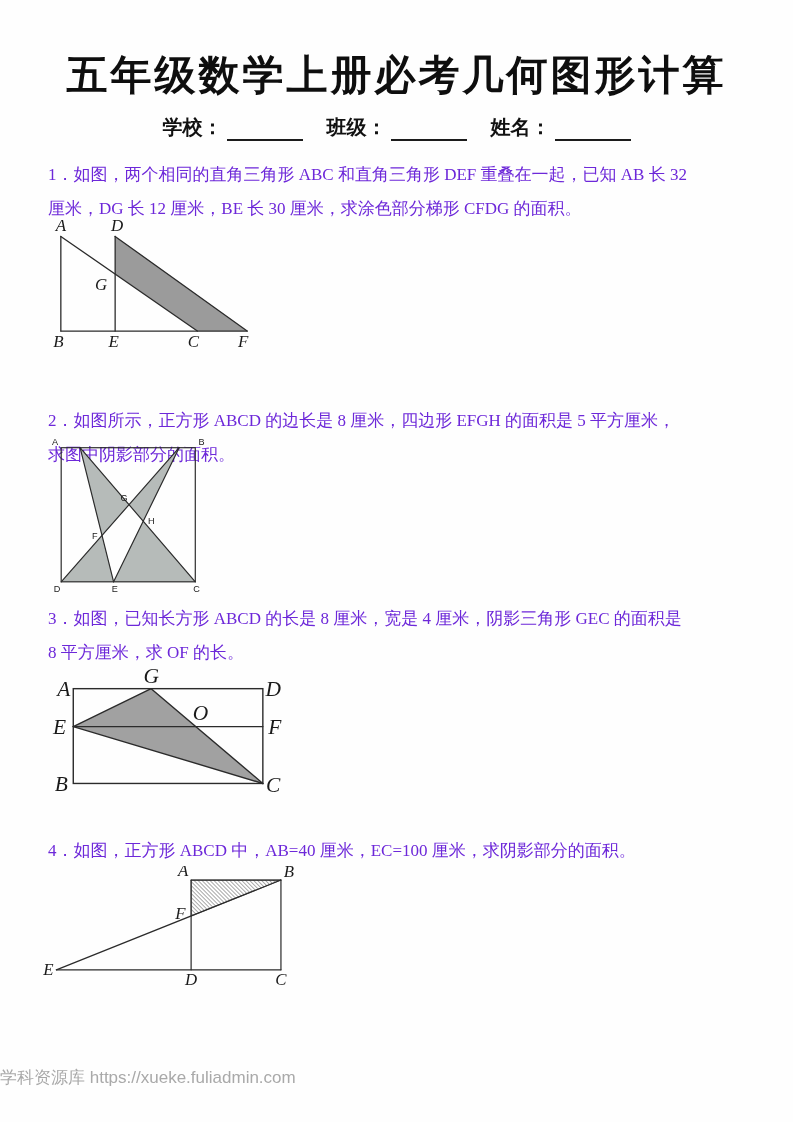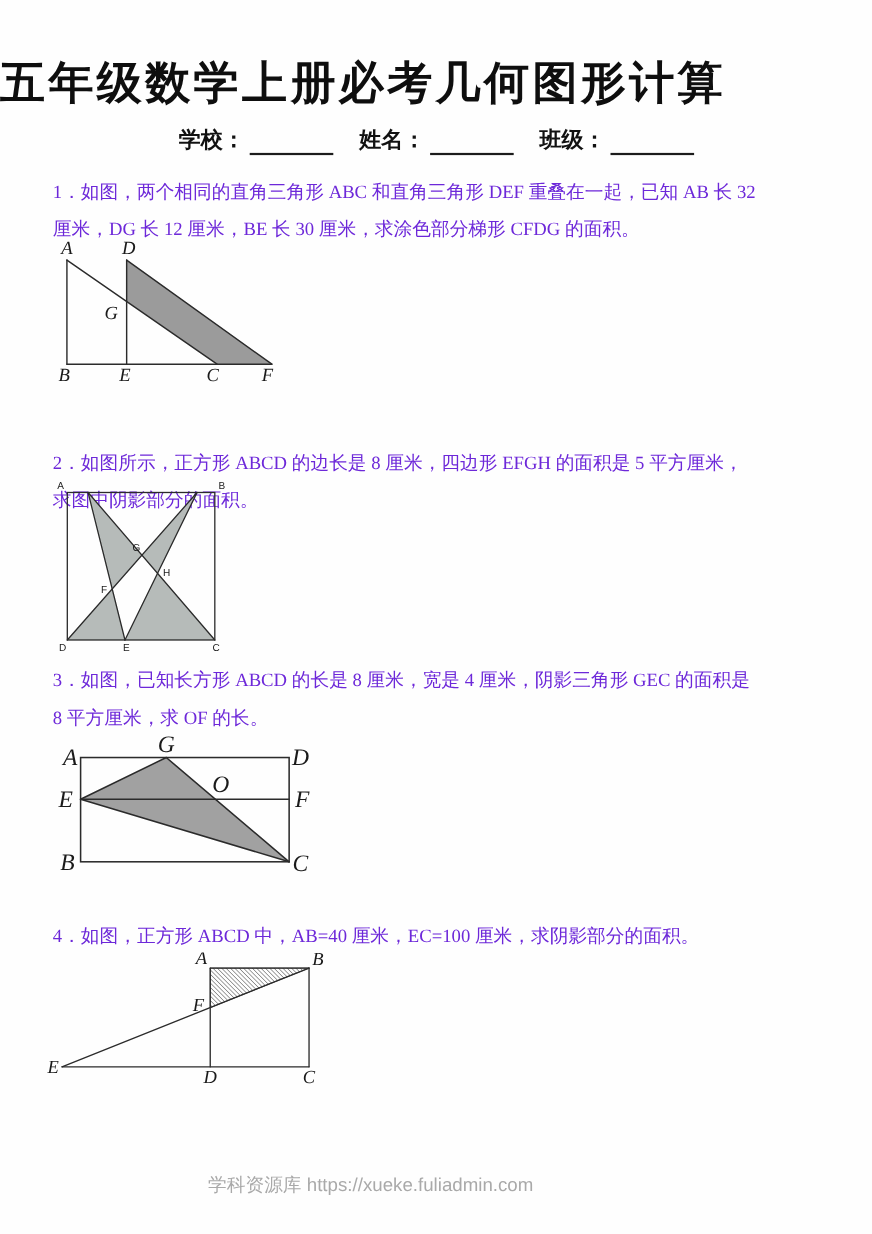--- a/index.html
+++ b/index.html
@@ -3,63 +3,63 @@
 <meta charset="utf-8">
 <style>
   html,body { margin:0; padding:0; background:#e8e8e8; }
   .page {
     position:relative; width:793px; height:1122px; margin:0 auto;
     background:#fefefe; overflow:hidden;
     font-family:"Liberation Serif", serif; color:#161616;
   }
   .title {
     position:absolute; top:48px; left:0; width:793px; margin:0;
-    text-align:left; font-family:"Liberation Sans", sans-serif;
+    text-align:center; font-family:"Liberation Sans", sans-serif;
     font-weight:bold; font-size:41px; letter-spacing:3px; color:#0e0e0e;
     white-space:nowrap;
   }
   .info-row {
     position:absolute; top:114px; left:0; width:793px;
     display:flex; justify-content:center; gap:24px;
     font-family:"Liberation Sans", sans-serif; font-size:20px; font-weight:bold;
     color:#111;
   }
   .info-group { display:flex; align-items:flex-end; }
   .blank {
     display:inline-block; width:76px; height:20px;
     border-bottom:2px solid #1c1c1c; margin-left:4px;
   }
   .problem { position:absolute; left:48px; width:710px; font-size:17px; color:#6d28d9; }
   .pline { white-space:nowrap; line-height:34px; height:34px; }
   .fig { position:absolute; }
   .fig text { fill:#1a1a1a; font-family:"Liberation Serif", serif; font-style:italic; }
   .fig.sans text { font-family:"Liberation Sans", sans-serif; font-style:normal; }
   .footer {
-    position:absolute; top:1066px; left:0; width:674px; text-align:center;
+    position:absolute; top:1066px; left:0; width:674px; 
     font-family:"Liberation Sans", sans-serif; font-size:17px; color:#a9a9a9;
   }
 </style>
 </head>
 <body>
 
 <div class="page">
 
   <h1 class="title">五年级数学上册必考几何图形计算</h1>
 
   <div class="info-row">
     <span class="info-group">
       <span>学校：</span>
       <span class="blank"></span>
     </span>
     <span class="info-group">
-      <span>姓名：</span>
+      <span>班级：</span>
       <span class="blank"></span>
     </span>
     <span class="info-group">
-      <span>班级：</span>
+      <span>姓名：</span>
       <span class="blank"></span>
     </span>
   </div>
 
   <div class="problem" style="top:158px;">
     <div class="pline">1．如图，两个相同的直角三角形 ABC 和直角三角形 DEF 重叠在一起，已知 AB 长 32</div>
     <div class="pline">厘米，DG 长 12 厘米，BE 长 30 厘米，求涂色部分梯形 CFDG 的面积。</div>
   </div>
 
   <svg class="fig" style="top:214px; left:48px;" width="210" height="137" viewBox="0 0 420 275">

